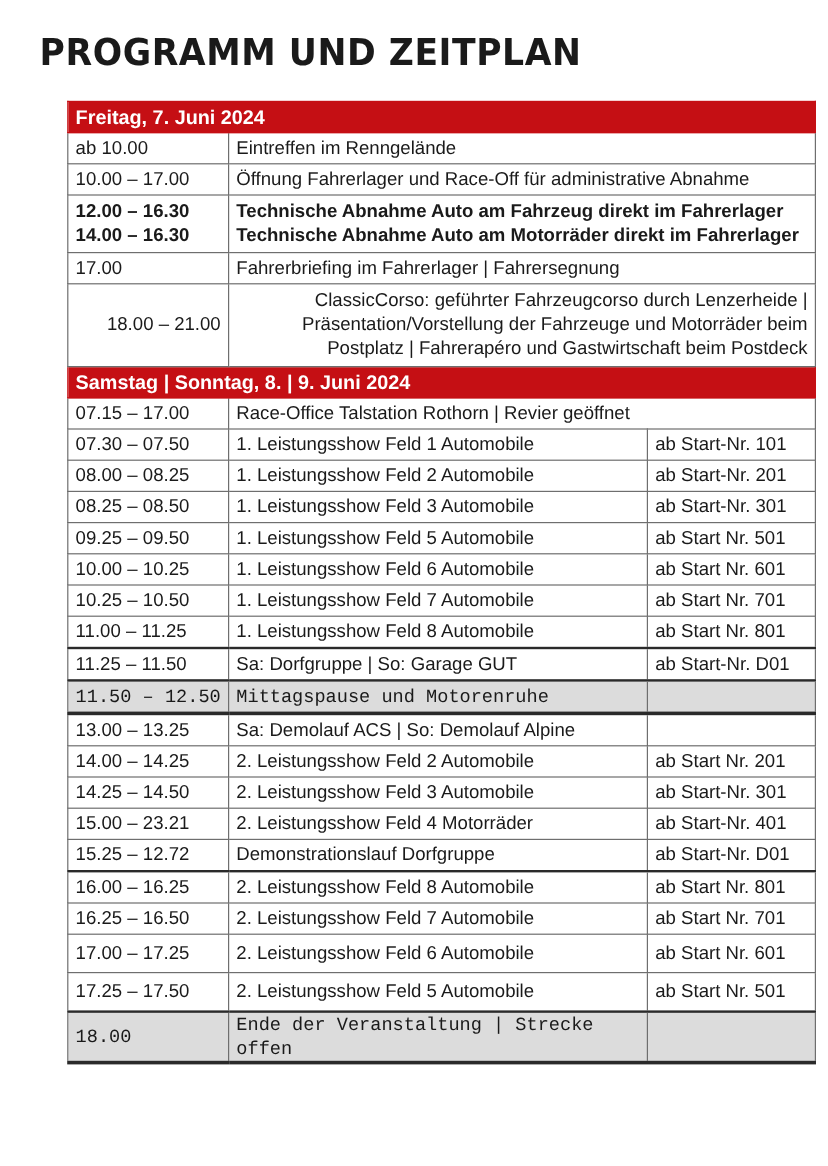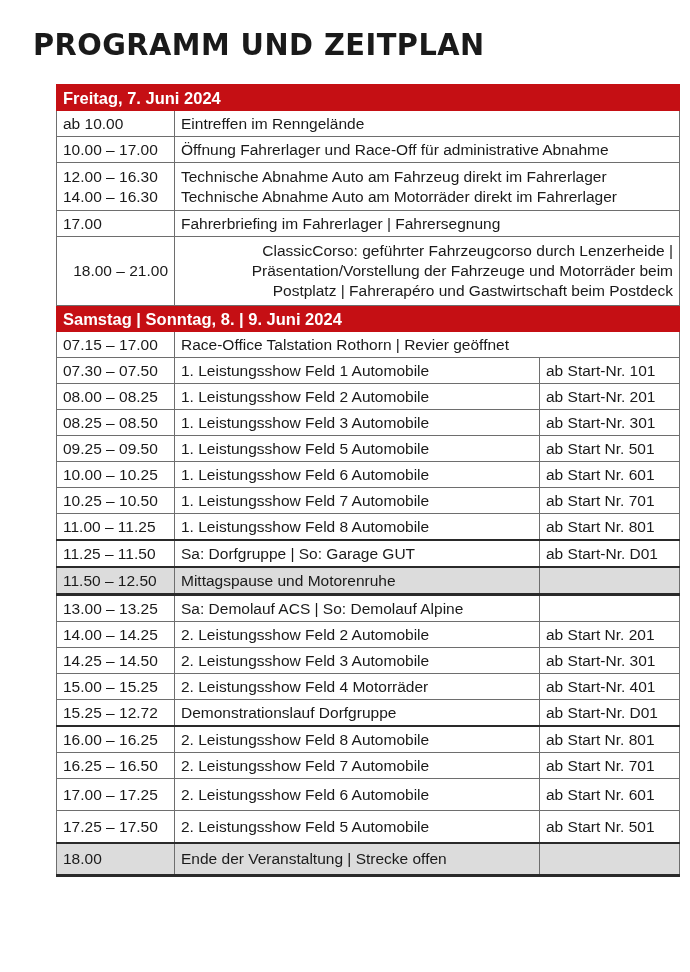--- a/index.html
+++ b/index.html
@@ -4,23 +4,23 @@
 <style>
   html, body { margin: 0; padding: 0; background: #ffffff; }
   body { width: 690px; height: 972px; position: relative; overflow: hidden; font-family: "Liberation Sans", sans-serif; color: #1a1a1a; }
   .title { position: absolute; left: 33px; top: 26px; font-family: "DejaVu Sans", sans-serif; font-weight: bold; font-size: 31px; letter-spacing: 0.5px; color: #1a1a1a; transform: scaleX(0.93); transform-origin: left center; }
   table { position: absolute; left: 33px; top: 84px; width: 624px; border-collapse: collapse; font-size: 15.5px; margin-left: 23px; }
   td { border: 1px solid #6e6e6e; padding: 0 6px; vertical-align: middle; line-height: 20px; }
   td.c1 { width: 105px; white-space: nowrap; }
   td.c3 { width: 127px; white-space: nowrap; }
   tr.day td { background: #c50f14; color: #ffffff; font-weight: bold; font-size: 16.5px; height: 25px; border-color: #c50f14; }
   tr.r td { height: 25px; }
-  tr.r2 td { height: 34px; }
+  tr.r2 td { height: 34px; font-weight: bold; }
   tr.r3 td { height: 60px; text-align: right; }
-  tr.gray td { background: #dcdcdc; }
+  tr.gray td { background: #dcdcdc; font-family: Liberation Mono, monospace; }
   tr.thick-top td { border-top: 2px solid #2a2a2a; }
   tr.thick-bottom td { border-bottom: 3px solid #2a2a2a; }
   tr.thin-dark-top td { border-top: 2px solid #2a2a2a; }
   .line { display: block; }
 </style>
 </head>
 <body>
 
 <div class="title">PROGRAMM UND ZEITPLAN</div>
 
@@ -122,21 +122,21 @@
     <td class="c1">14.00 – 14.25</td>
     <td>2. Leistungsshow Feld 2 Automobile</td>
     <td class="c3">ab Start Nr. 201</td>
   </tr>
   <tr class="r">
     <td class="c1">14.25 – 14.50</td>
     <td>2. Leistungsshow Feld 3 Automobile</td>
     <td class="c3">ab Start-Nr. 301</td>
   </tr>
   <tr class="r">
-    <td class="c1">15.00 – 15.25</td>
+    <td class="c1">15.00 – 23.21</td>
     <td>2. Leistungsshow Feld 4 Motorräder</td>
     <td class="c3">ab Start-Nr. 401</td>
   </tr>
   <tr class="r">
     <td class="c1">15.25 – 12.72</td>
     <td>Demonstrationslauf Dorfgruppe</td>
     <td class="c3">ab Start-Nr. D01</td>
   </tr>
   <tr class="r thin-dark-top">
     <td class="c1">16.00 – 16.25</td>

